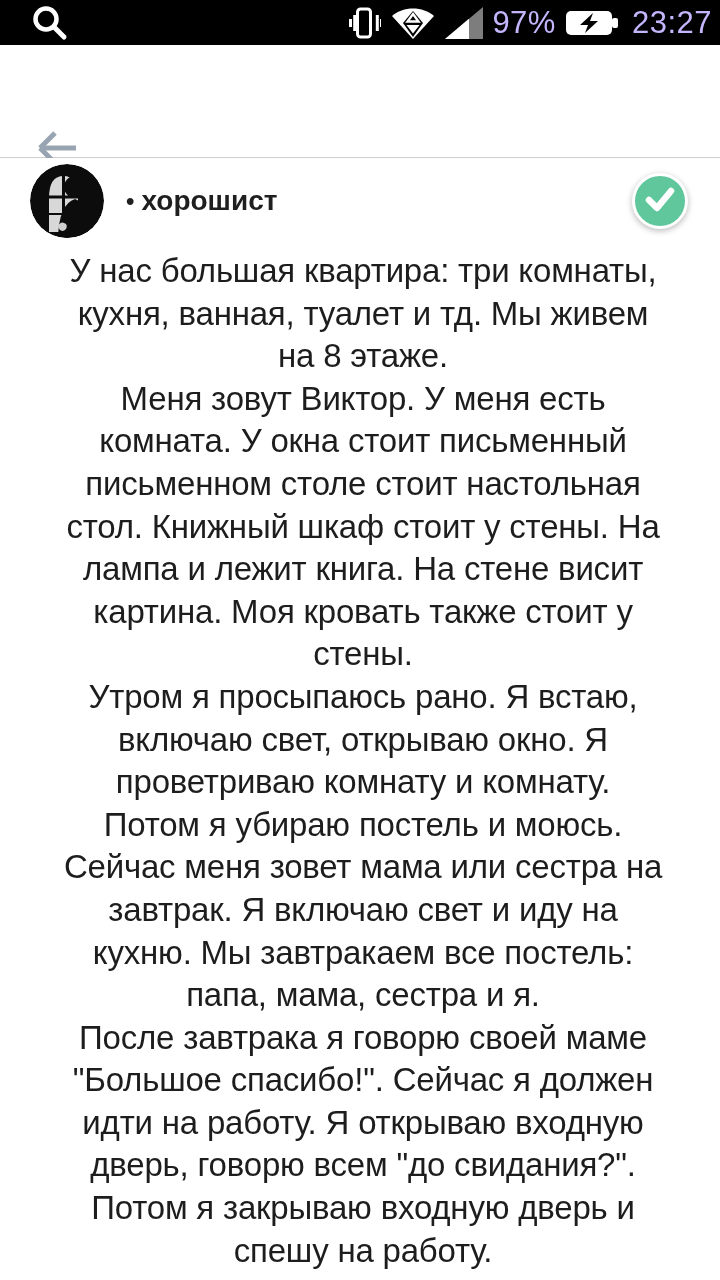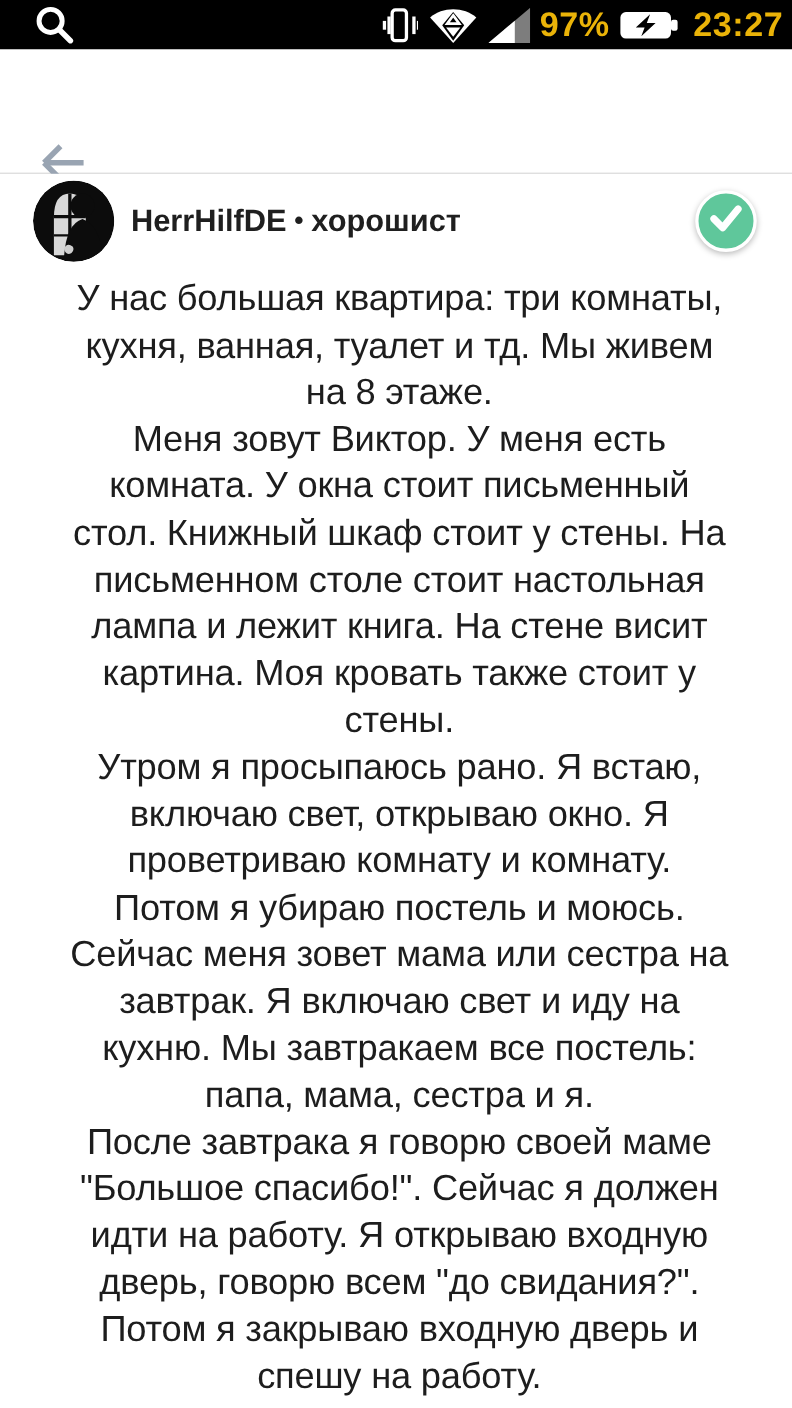--- a/index.html
+++ b/index.html
@@ -9,21 +9,21 @@
     margin:0 auto;
   }
   
   .status-bar{
     position:absolute;top:0;left:0;width:720px;height:45px;background:#000;
     display:flex;align-items:center;box-sizing:border-box;padding:0 8px 0 30px;
   }
   .status-bar svg{display:block;}
   .status-spacer{flex:1;}
   .status-right{display:flex;align-items:center;gap:9px;}
-  .status-text{color:#eab308;font-size:31px;font-weight:700;letter-spacing:0.5px;}
+  .status-text{color:#c4b5fd;font-size:31px;font-weight:400;letter-spacing:0.5px;}
   .status-time{margin-left:4px;}
   
   .app-header{
     position:absolute;top:45px;left:0;width:720px;height:112px;background:#fff;
     border-bottom:1px solid #cfcfcf;box-shadow:0 2px 4px rgba(0,0,0,0.14);
   }
   .back-button{
     position:absolute;left:34px;top:84px;width:46px;height:38px;cursor:pointer;
     background:none;border:none;padding:0;
   }
@@ -129,41 +129,40 @@
             <line x1="33.5" y1="12" x2="33.5" y2="68" stroke="#0c0c0c" stroke-width="3"></line>
             <line x1="19" y1="33" x2="48" y2="33" stroke="#0c0c0c" stroke-width="3"></line>
             <line x1="19" y1="50" x2="48" y2="50" stroke="#0c0c0c" stroke-width="2"></line>
             <circle cx="45" cy="23" r="11" fill="#0c0c0c"></circle>
             <path d="M28 74 Q29 40 45 35 Q62 41 64 74 Z" fill="#0c0c0c"></path>
             <path d="M28 62 q3 -6 8 -2 q2 3 -1 6 q-5 3 -7 -4 Z" fill="#cfcfcf"></path>
           </g>
         </svg>
       </div>
       <div class="user-meta">
-        <span>HerrHilfDE</span>
         <span class="dot">•</span>
         <span>хорошист</span>
       </div>
       <div class="verified-badge">
         <span>
           <svg width="50" height="50" viewBox="0 0 50 50">
             <polyline points="14,26 22,34 36,17" fill="none" stroke="#fff" stroke-width="6.5" stroke-linecap="round" stroke-linejoin="round"></polyline>
           </svg>
         </span>
       </div>
     </div>
 
     <div class="answer-body">
         <div class="body-line">У нас большая квартира: три комнаты,</div>
         <div class="body-line">кухня, ванная, туалет и тд. Мы живем</div>
         <div class="body-line">на 8 этаже.</div>
         <div class="body-line">Меня зовут Виктор. У меня есть</div>
         <div class="body-line">комната. У окна стоит письменный</div>
+        <div class="body-line">письменном столе стоит настольная</div>
         <div class="body-line">стол. Книжный шкаф стоит у стены. На</div>
-        <div class="body-line">письменном столе стоит настольная</div>
         <div class="body-line">лампа и лежит книга. На стене висит</div>
         <div class="body-line">картина. Моя кровать также стоит у</div>
         <div class="body-line">стены.</div>
         <div class="body-line">Утром я просыпаюсь рано. Я встаю,</div>
         <div class="body-line">включаю свет, открываю окно. Я</div>
         <div class="body-line">проветриваю комнату и комнату.</div>
         <div class="body-line">Потом я убираю постель и моюсь.</div>
         <div class="body-line">Сейчас меня зовет мама или сестра на</div>
         <div class="body-line">завтрак. Я включаю свет и иду на</div>
         <div class="body-line">кухню. Мы завтракаем все постель:</div>

